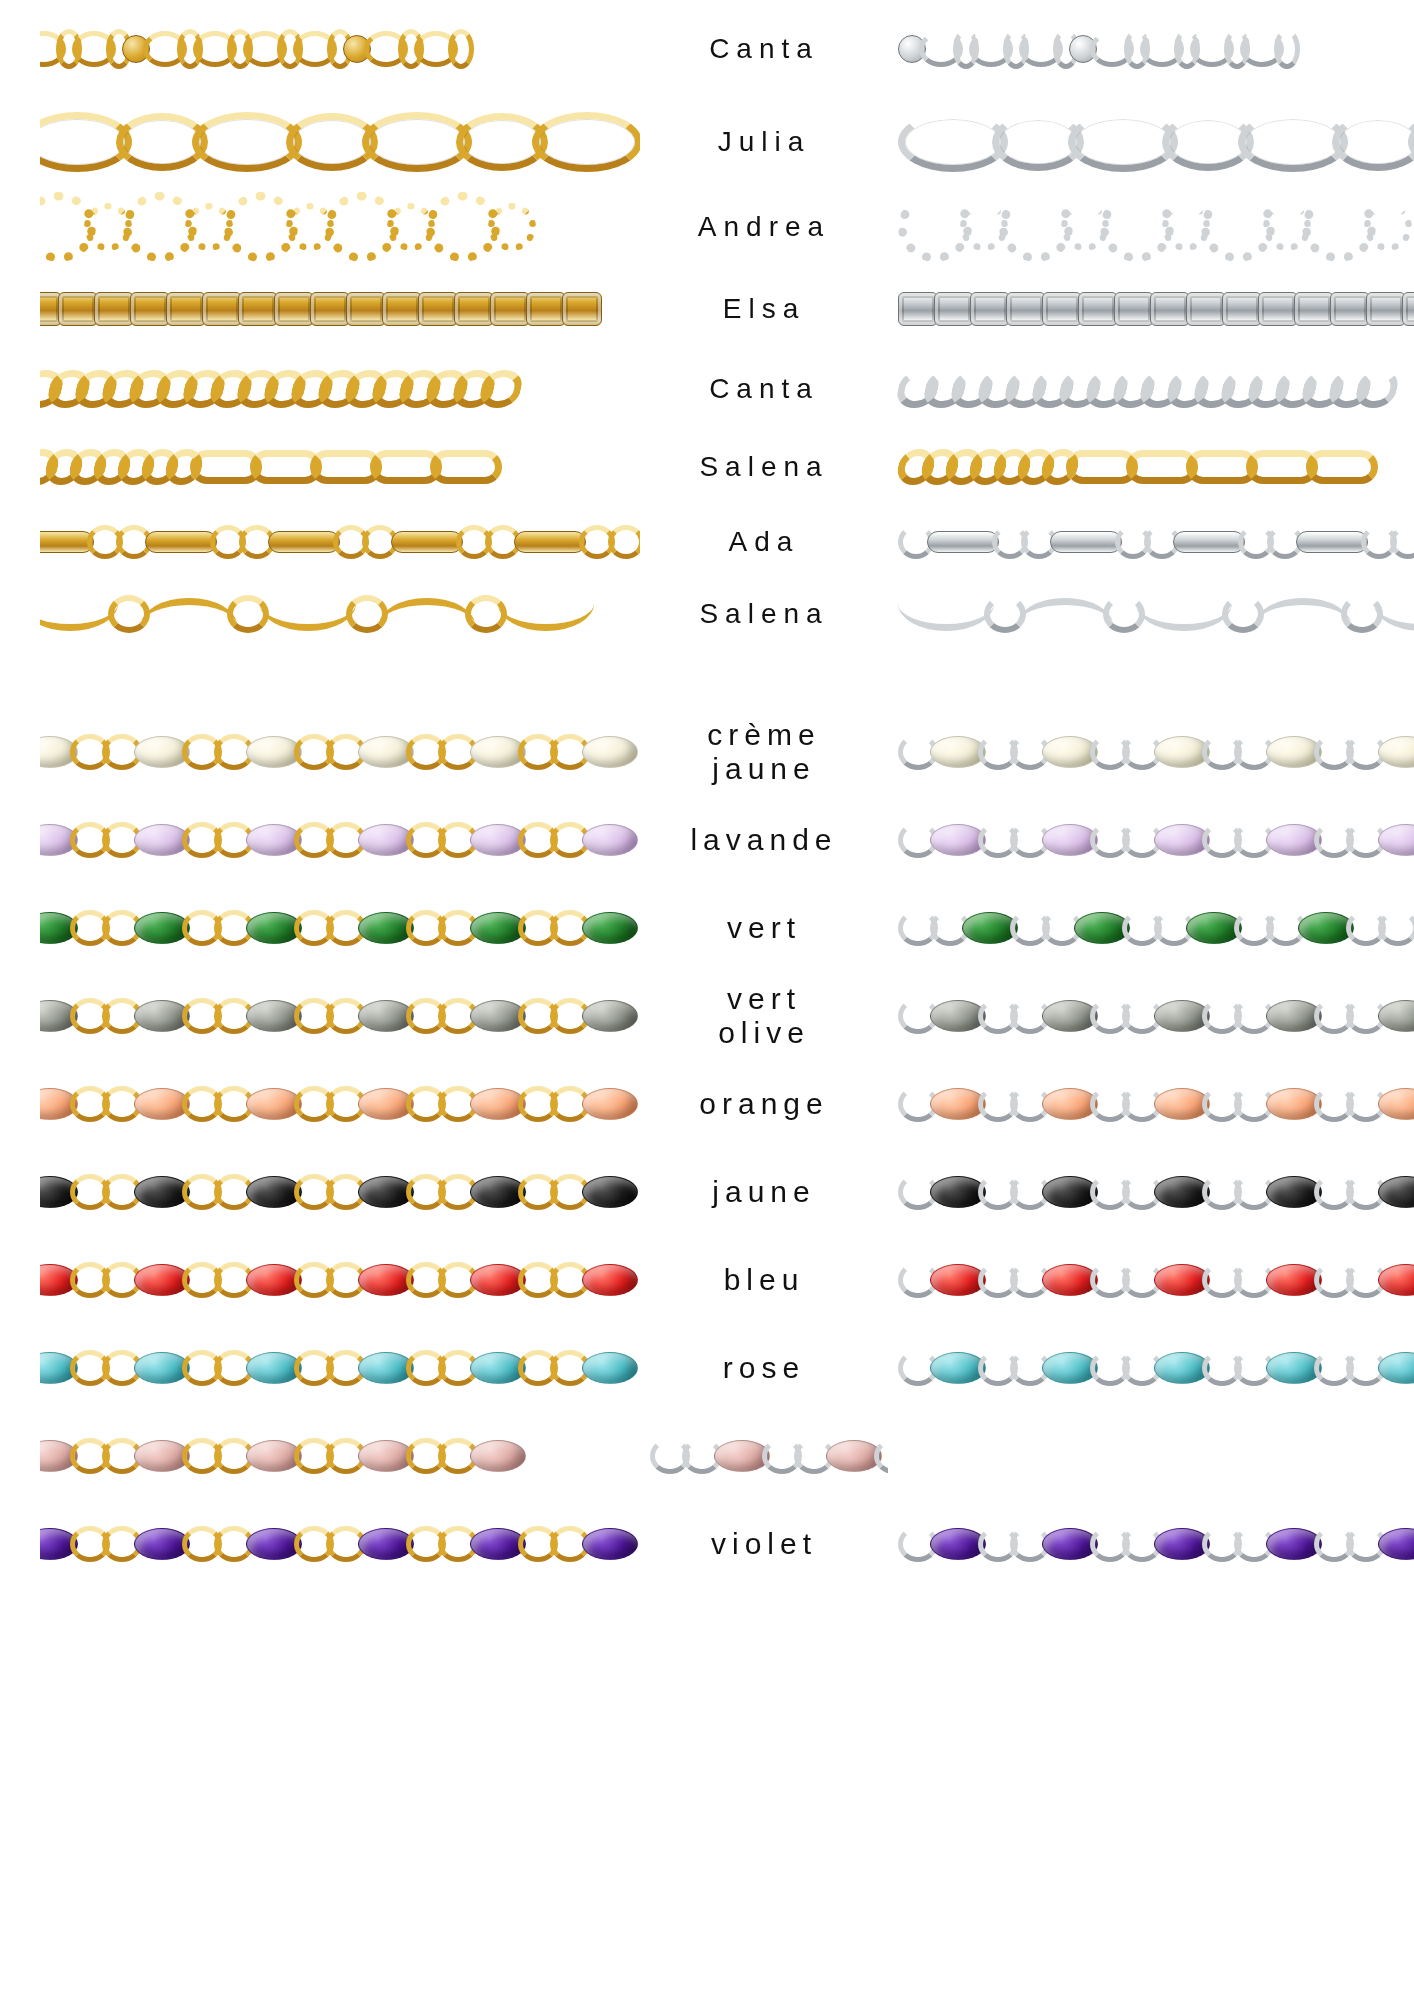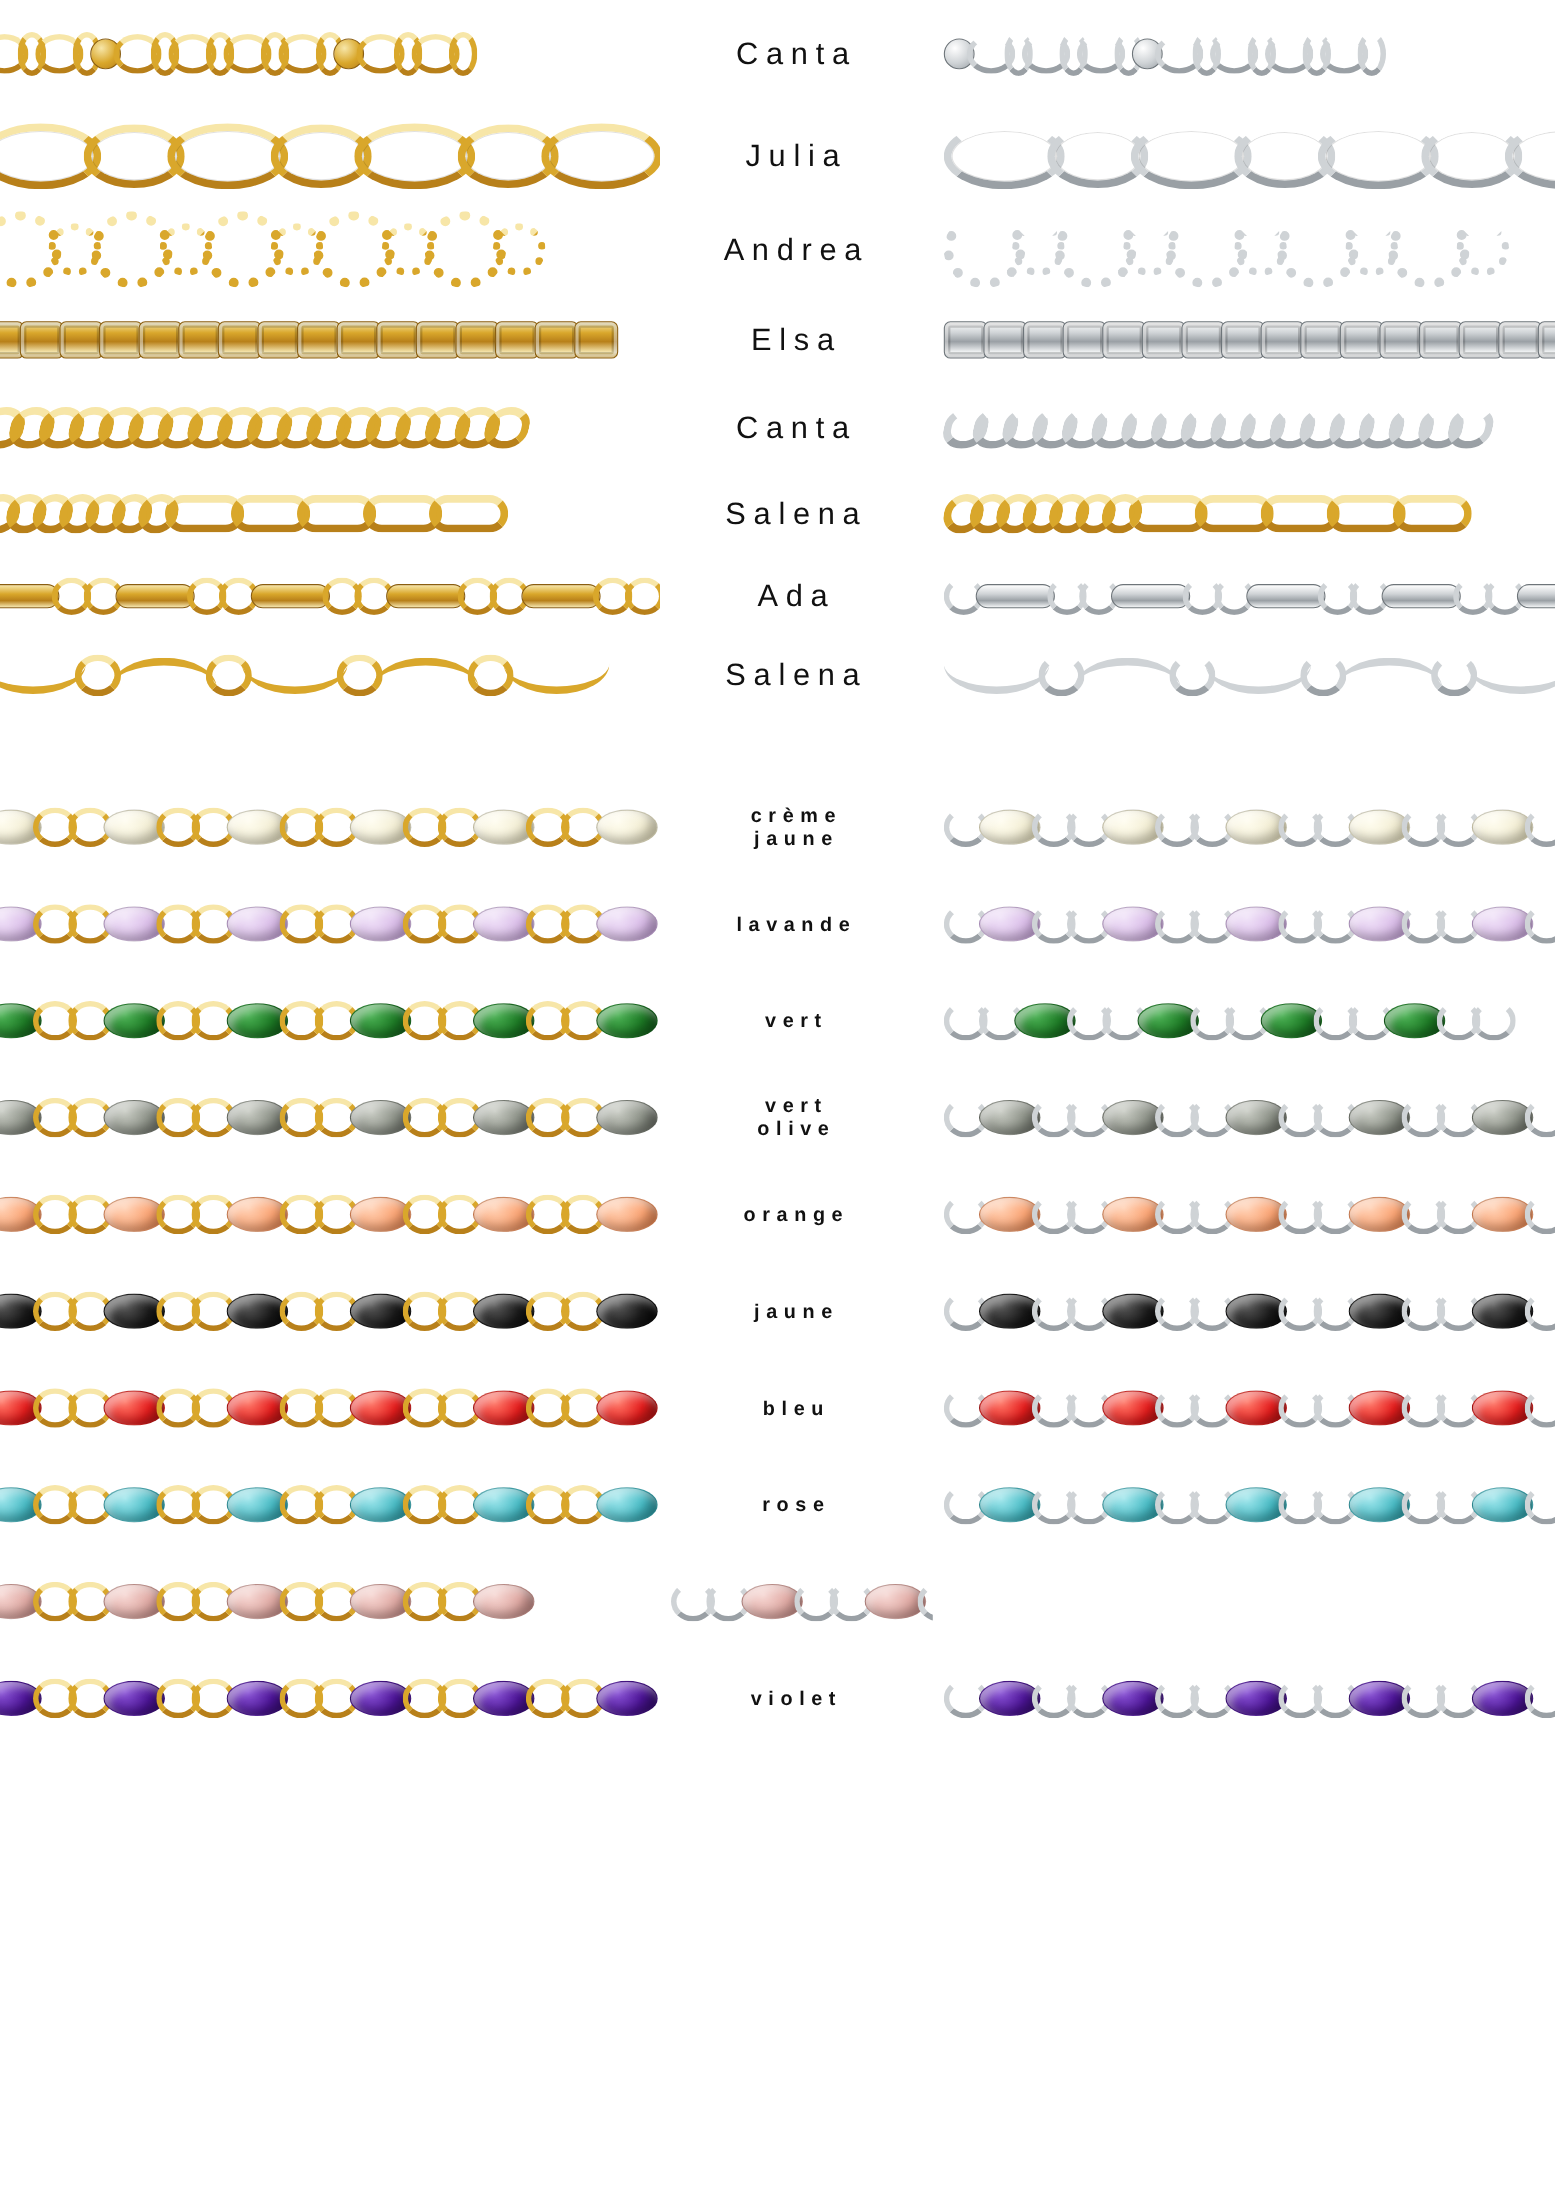--- a/index.html
+++ b/index.html
@@ -22,42 +22,42 @@
     background: #fff;
   }
 
   
   .chain-row {
     position: relative;
     display: grid;
     grid-template-columns: 600px 248px 566px;
     align-items: center;
     width: 1270px;
+    padding-left: 40px;
   }
   .swatch {
     position: relative;
     overflow: hidden;
     height: 100%;
   }
   .swatch.left  { justify-self: stretch; }
   .swatch.right { justify-self: stretch; }
 
   .label {
     text-align: center;
     font-size: 28px;
     letter-spacing: 7px;
     line-height: 1.15;
     color: #111;
     white-space: pre-line;
     font-weight: 400;
   }
   .label.small {
-    font-size: 18px;
+    font-size: 30px;
     letter-spacing: 6px;
-    font-weight: bold;
   }
 
   
   .chain {
     position: absolute;
     top: 50%;
     left: 0;
     right: 0;
     transform: translateY(-50%);
     display: flex;

